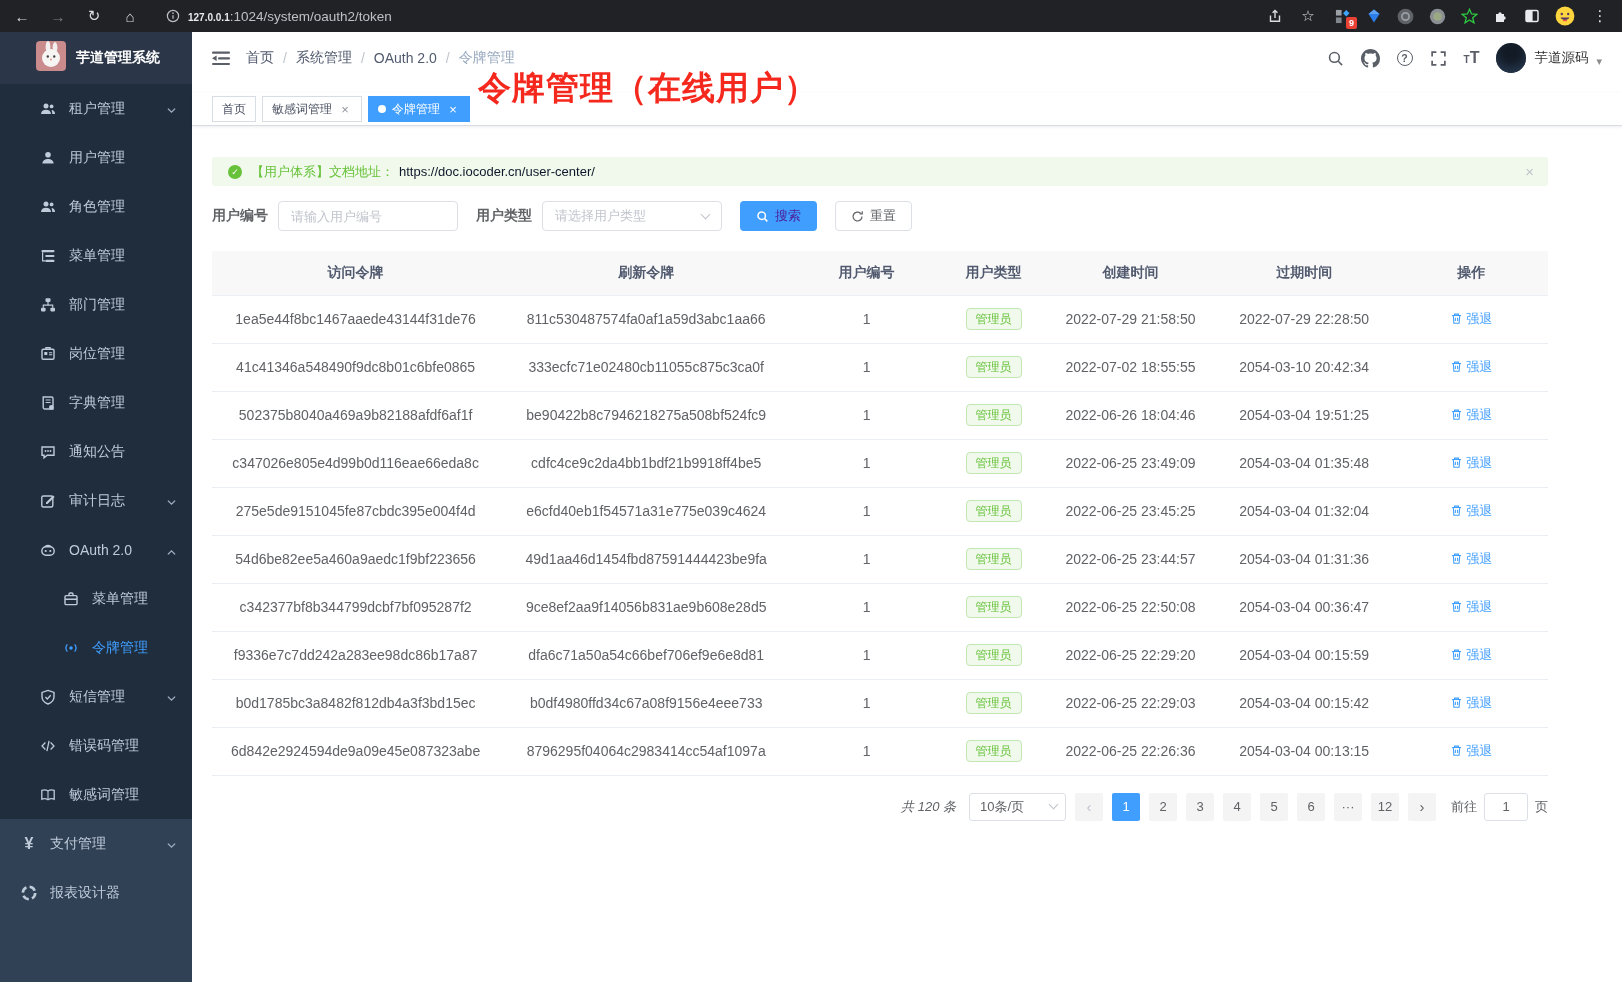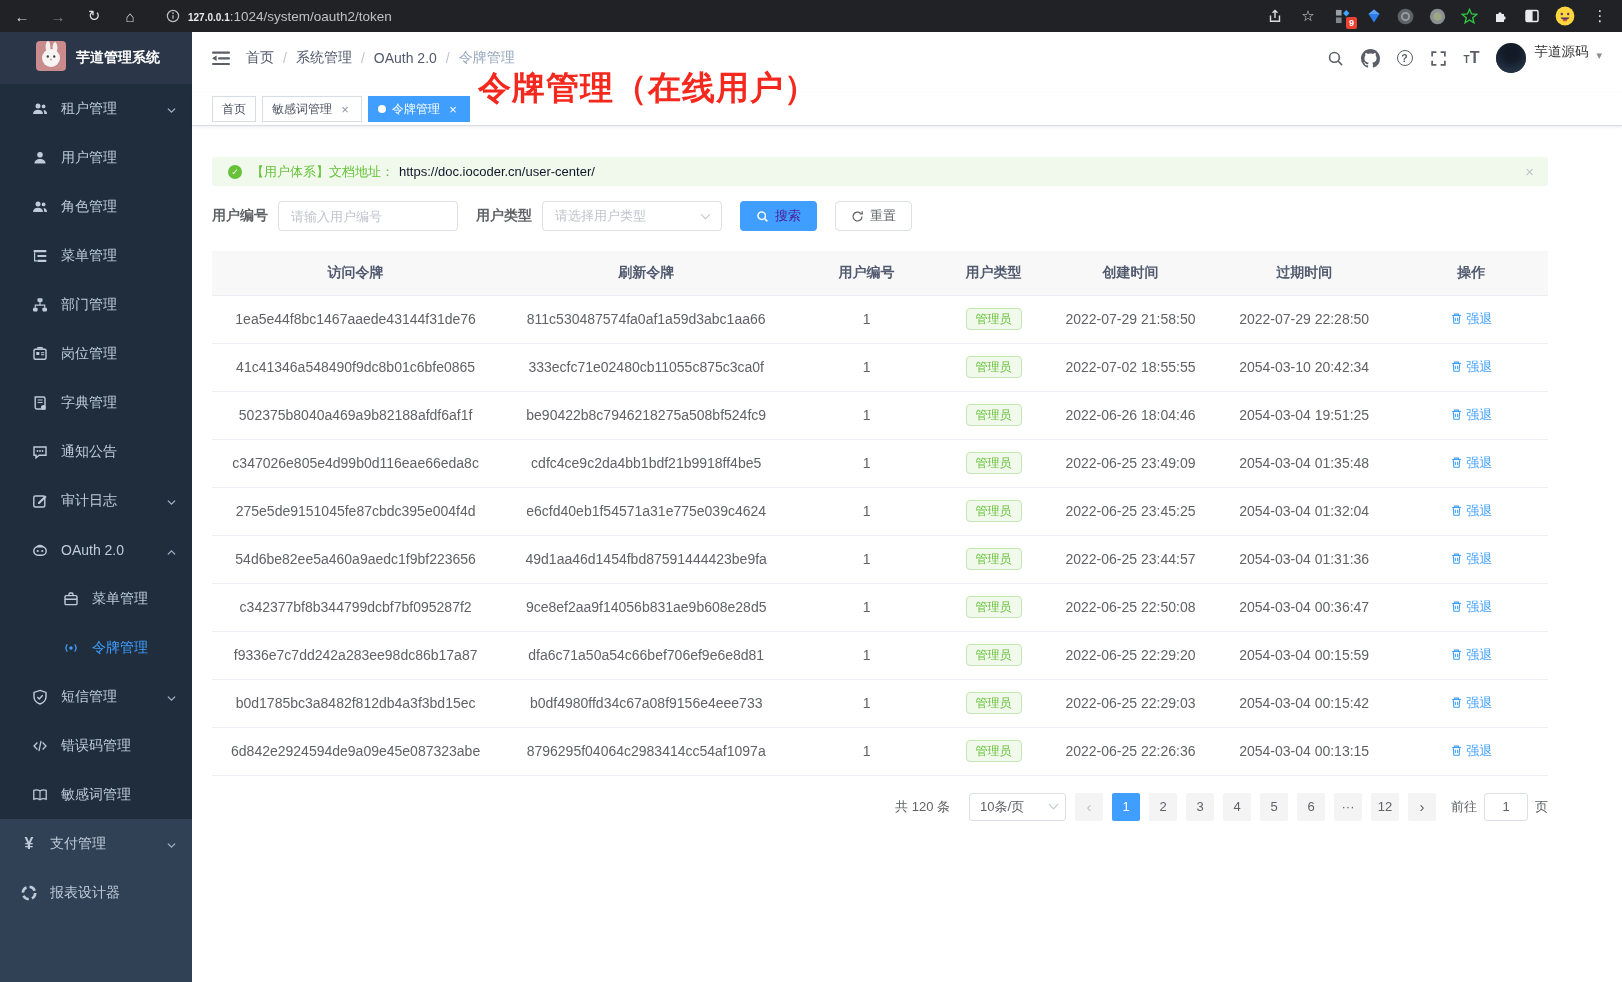--- a/index.html
+++ b/index.html
@@ -23,41 +23,41 @@
 
   
   .app { display:flex; height:950px; position:relative; }
 
   
   .sidebar { width:192px; background:#304156; color:#bfcbd9; flex:none; display:flex; flex-direction:column; }
   .logo-bar { height:52px; background:#2b3649; display:flex; align-items:center; gap:10px; padding:0 0 0 36px; flex:none; }
   .logo-title { color:#fff; font-size:14px; font-weight:700; }
   .menu-dark { background:#1f2d3d; }
   .menu-item { height:49px; display:flex; align-items:center; gap:13px; font-size:14px;
-    cursor:pointer; position:relative; padding-left:32px; }
+    cursor:pointer; position:relative; padding-left:40px; }
   .menu-item.lvl1 { padding-left:21px; }
   .menu-item.lvl3 { padding-left:63px; }
   .menu-item .m-ico { width:16px; height:16px; display:flex; align-items:center; justify-content:center; flex:none; }
   .menu-item.active { color:#409eff; }
   .menu-arrow { position:absolute; right:15px; top:19px; color:#9aa9bb; }
   .menu-arrow.up { transform:rotate(180deg); }
 
   
   .main { flex:1; display:flex; flex-direction:column; background:#fff; min-width:0;gap:9px; }
   .topbar { height:52px; display:flex; align-items:center; padding:0 20px; gap:16px; }
   .hamburger { width:18px; height:15px; cursor:pointer; flex:none; }
   .crumbs { display:flex; align-items:center; gap:9px; font-size:14px; color:#515a6e; }
   .crumb { cursor:pointer; }
   .crumb-sep { color:#c0c4cc; }
   .crumb.last { color:#97a8be; cursor:default; }
   .top-right { margin-left:auto; display:flex; align-items:center; gap:17px; color:#5a5e66; }
   .tr-ico { cursor:pointer; display:flex; align-items:center; }
   .font-ico { font-weight:700; cursor:pointer; }
   .font-ico .small-t { font-size:10px; } .font-ico .big-t { font-size:16px; }
-  .user-zone { display:flex; align-items:flex-start; gap:8px; cursor:pointer; }
+  .user-zone { display:flex; align-items:center; gap:8px; cursor:pointer; }
   .user-avatar { width:30px; height:30px; border-radius:50%; background:#131b26;
     box-shadow:inset 0 -6px 10px #25354a; }
   .user-name { font-size:13.5px; color:#333; }
   .caret { font-size:11px; color:#8c8c8c; margin-top:6px; }
 
   
   .tags-bar { height:33px; display:flex; align-items:center; gap:6px; padding:0 20px;
     border-bottom:1px solid #d8dce5; box-shadow:0 1px 3px rgba(0,0,0,.08); flex:none; }
   .tag { height:26px; display:flex; align-items:center; gap:6px; padding:0 9px;
     border:1px solid #d8dce5; background:#fff; color:#495060; font-size:12px; cursor:pointer; }
@@ -101,21 +101,21 @@
     border-bottom:1px solid #ebeef5; text-align:center; }
   .grid td { height:48px; color:#606266; font-size:14px; text-align:center;
     border-bottom:1px solid #ebeef5; overflow:hidden; white-space:nowrap; }
   .badge-green { display:inline-block; padding:2px 9px; font-size:12px; color:#67c23a;
     background:#f0f9eb; border:1px solid #c2e7b0; border-radius:4px; line-height:16px; }
   .act-link { color:#409eff; font-size:13px; text-decoration:none; cursor:pointer;
     display:inline-flex; align-items:center; gap:3px; }
 
   .pager { margin-top:17px; display:flex; align-items:center; justify-content:flex-end;
     gap:9px; font-size:13px; color:#606266; }
-  .pg-total { margin-right:10px; }
+  .pg-total { margin-right:4px;font-style:italic; }
   .pg-size { width:97px; height:28px; border:1px solid #dcdfe6; border-radius:3px;
     display:flex; align-items:center; justify-content:space-between; padding:0 8px 0 10px;
     cursor:pointer; background:#fff; }
   .pg-btn { min-width:28px; height:28px; border-radius:2px; background:#f4f4f5; color:#606266;
     display:flex; align-items:center; justify-content:center; cursor:pointer; font-weight:500; padding:0 4px; }
   .pg-btn.active { background:#409eff; color:#fff; }
   .pg-btn.nav { font-size:15px; }
   .pg-btn.nav.disabled { color:#c0c4cc; cursor:default; }
   .pg-goto { display:flex; align-items:center; gap:7px; margin-left:6px; }
   .pg-input { width:44px; height:28px; border:1px solid #dcdfe6; border-radius:3px;

